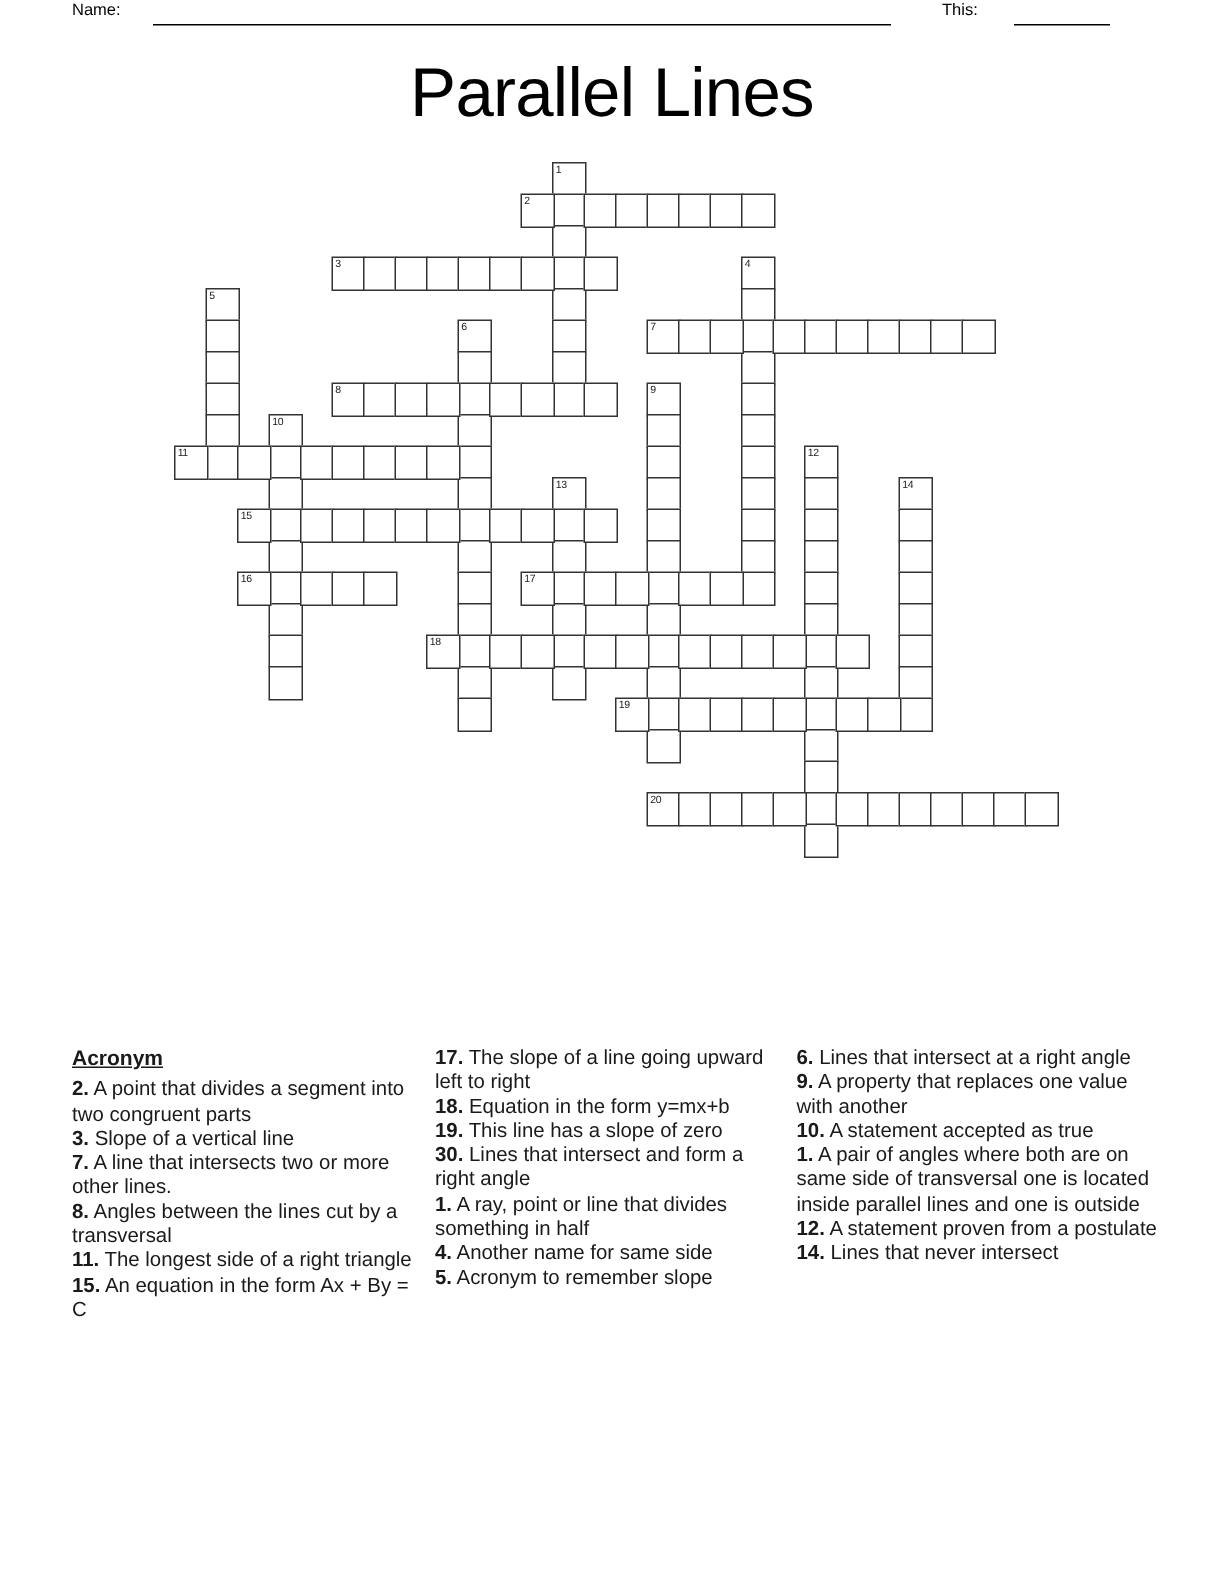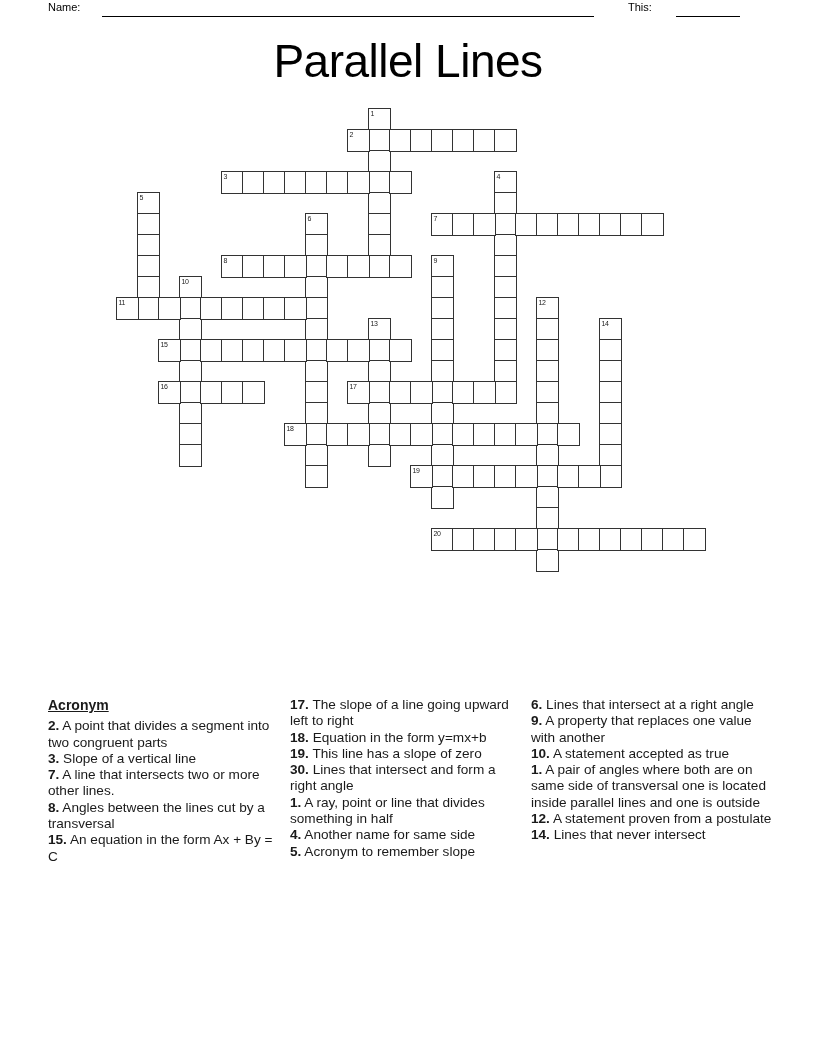--- a/index.html
+++ b/index.html
@@ -273,20 +273,21 @@
     <div class="cell" style="left: 546px; top: 420px;"></div>
     <div class="cell" style="left: 567px; top: 420px;"></div>
   </div>
 
 <div class="clue-col" id="clue-col-0">
     <p class="clue-heading">Acronym</p>
     <p class="clue"><b>2.</b> A point that divides a segment into two congruent parts</p>
     <p class="clue"><b>3.</b> Slope of a vertical line</p>
     <p class="clue"><b>7.</b> A line that intersects two or more other lines.</p>
     <p class="clue"><b>8.</b> Angles between the lines cut by a transversal</p>
+    <p class="clue"><b>11.</b> The longest side of a right triangle</p>
     <p class="clue"><b>15.</b> An equation in the form Ax + By = C</p>
   </div>
 <div class="clue-col" id="clue-col-1">
     <p class="clue"><b>17.</b> The slope of a line going upward left to right</p>
     <p class="clue"><b>18.</b> Equation in the form y=mx+b</p>
     <p class="clue"><b>19.</b> This line has a slope of zero</p>
     <p class="clue"><b>30.</b> Lines that intersect and form a right angle</p>
     <p class="clue"><b>1.</b> A ray, point or line that divides something in half</p>
     <p class="clue"><b>4.</b> Another name for same side</p>
     <p class="clue"><b>5.</b> Acronym to remember slope</p>

